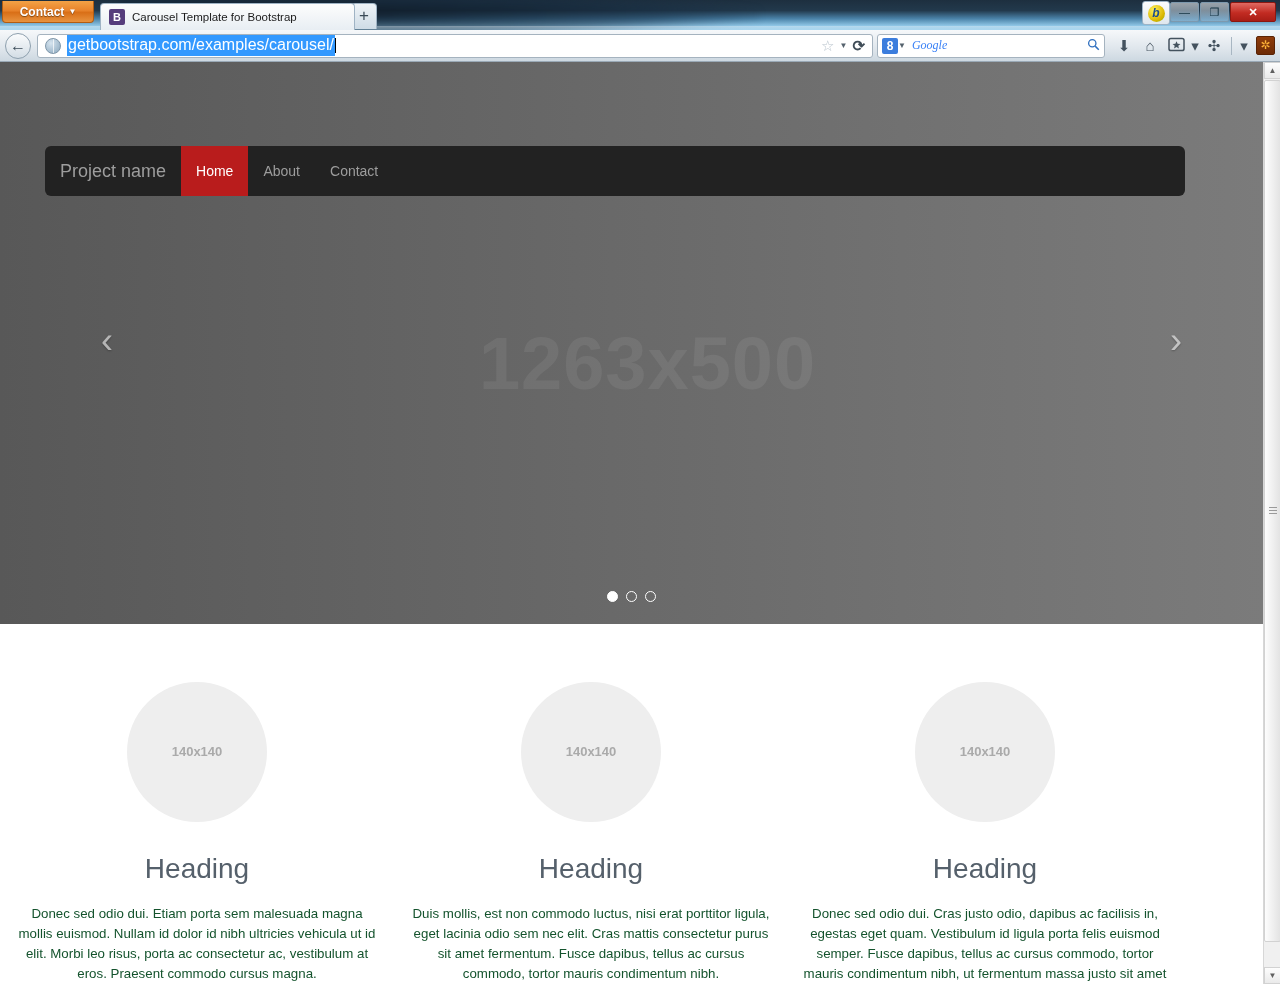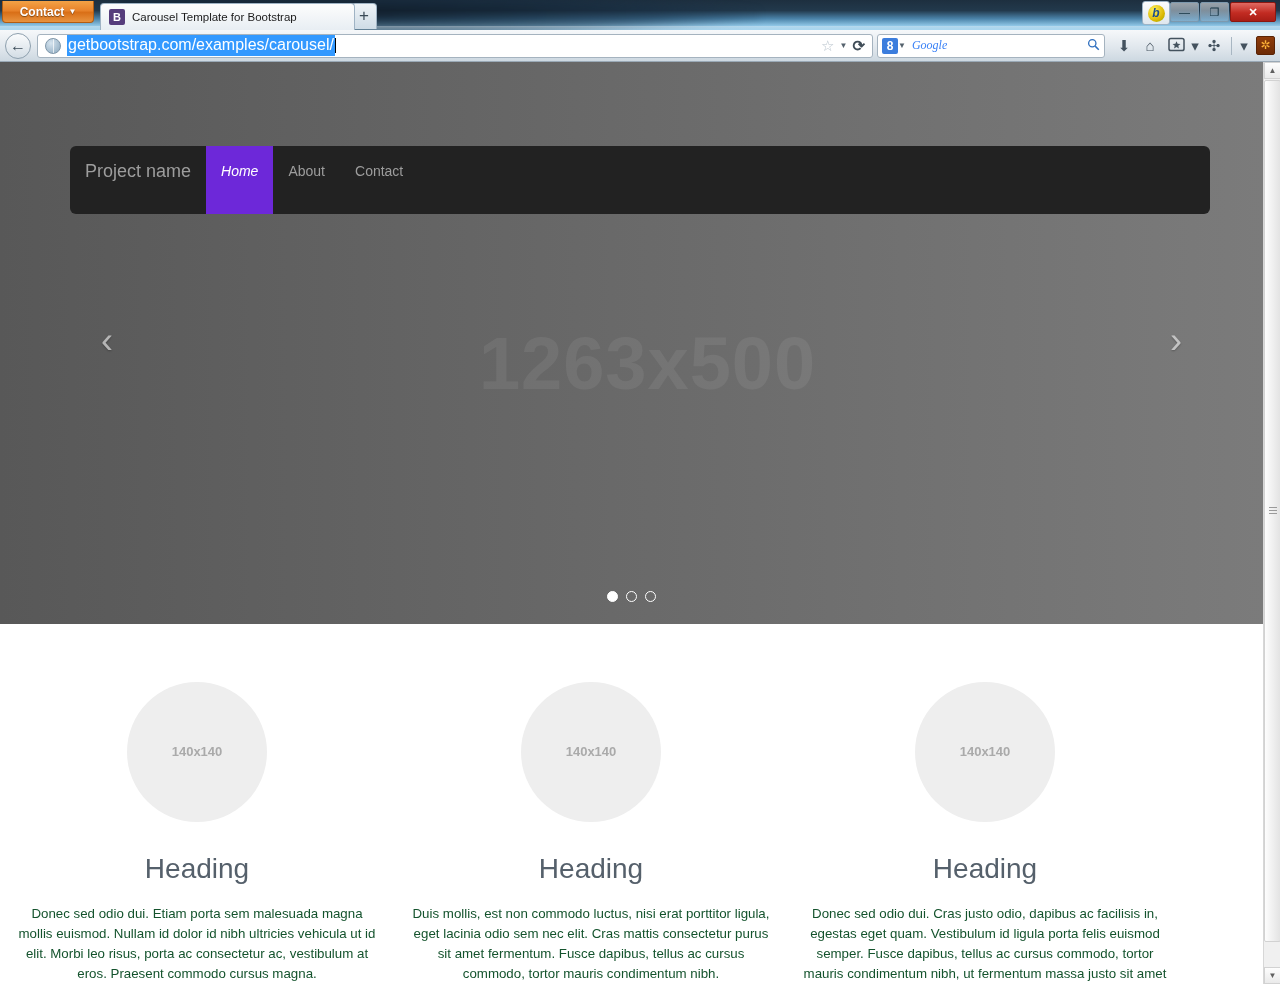--- a/index.html
+++ b/index.html
@@ -251,38 +251,38 @@
     font-size: 28px; font-weight: normal; color: #55606b;
     margin-bottom: 18px; line-height: 34px;
   }
   .col p {
     font-size: 13.3px; line-height: 20px; color: #14532d;
     margin-bottom: 18px;
   }
 
   
   #navbar {
-    position: absolute; left: 70px; top: 84px;
-    width: 1140px; height: 68px;
+    position: absolute; left: 45px; top: 84px;
+    width: 1140px; height: 50px;
     background: #222222; border-radius: 6px;
     z-index: 20;
     display: flex; align-items: stretch;
     overflow: hidden;
   }
   .brand {
     color: #9d9d9d; font-size: 18px; line-height: 51px;
     padding: 0 15px 0 15px;
     white-space: nowrap;
   }
   .nav-item {
     color: #9d9d9d; font-size: 14px; line-height: 51px;
     padding: 0 15px;
     white-space: nowrap;
   }
-  .nav-item.active { color: #fff; background: #6d28d9; font-style: italic; }
+  .nav-item.active { color: #fff; background: #b91c1c; }
   .nav-item .caret { font-size: 9px; margin-left: 5px; vertical-align: 2px; }
 
   
   #scrollbar {
     position: absolute; right: 0; top: 0; width: 17px; height: 922px;
     background: #f0f0f0; border-left: 1px solid #d7d7d7;
   }
   .sb-arrow {
     width: 17px; height: 17px;
     background: linear-gradient(to bottom, #fdfdfd, #eaeaea);

